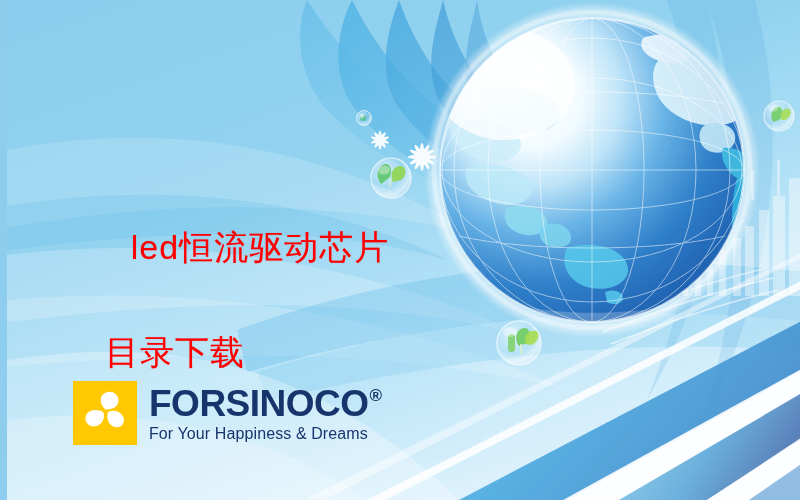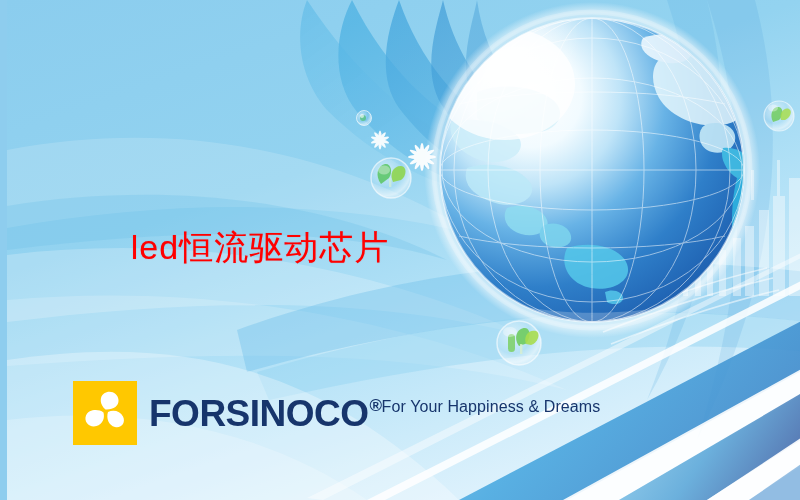--- a/index.html
+++ b/index.html
@@ -29,21 +29,21 @@
   #headline .l2{display:block;margin-left:16px;}
   
   #logo{
     position:absolute;left:66px;top:381px;
     display:flex;align-items:center;gap:12px;z-index:45;
   }
   #logo-mark{
     width:64px;height:64px;background:#ffc800;
     display:block;flex:0 0 auto;
   }
-  #logo-text{display:flex;flex-direction:row;line-height:1;}
+  #logo-text{display:flex;flex-direction:column;line-height:1;}
   #logo-word{
     font-family:"Liberation Sans","DejaVu Sans",sans-serif;
     font-weight:bold;font-size:37px;color:#17356c;
     letter-spacing:-0.5px;white-space:nowrap;
     display:flex;align-items:flex-start;
   }
   #logo-reg{font-size:17px;line-height:1;margin-top:2px;margin-left:1px;}
   #logo-tag{
     font-family:"Liberation Sans","DejaVu Sans",sans-serif;
     font-size:16px;color:#17356c;margin-top:4px;white-space:nowrap;
@@ -310,20 +310,21 @@
         <circle cx="772" cy="116" r="15" fill="url(#bub)" stroke="#ffffff" stroke-opacity=".6" stroke-width="1.2"></circle>
         <path d="M766,122 C762,114 766,106 772,107 C777,108 776,117 772,120 Z" fill="#6ecb5e" opacity=".85"></path>
         <path d="M774,120 C772,113 777,107 782,109 C786,111 783,118 778,120 Z" fill="#a8dd4f" opacity=".85"></path>
         <ellipse cx="766" cy="108" rx="5" ry="3.5" fill="#ffffff" opacity=".35"></ellipse>
       </g>
     </svg>
   </div>
 
   <div id="headline">
     <span>led恒流驱动芯片</span>
+    <span class="l2">目录下载</span>
   </div>
 
   <div id="logo">
     <div id="logo-mark">
       <svg width="64" height="64" viewBox="0 0 64 64" xmlns="http://www.w3.org/2000/svg">
         <rect x="0" y="0" width="64" height="64" fill="#ffc800"></rect>
         <g fill="#ffffff">
           <path d="M32.5,28.5 C27,24 26,16 31,12.5 C37,8.5 45,12 45.5,19 C46,25 40,29 32.5,28.5 Z"></path>
           <path d="M30.5,31.5 C25,27.5 15.5,28.5 13,34.5 C10.5,41 16.5,47 23.5,45 C29.5,43.3 32,37.5 30.5,31.5 Z"></path>
           <path d="M35,31 C33,37 35.5,44.5 42,46 C48.5,47.5 53,41.5 50,35.5 C47.3,30 40.5,28.5 35,31 Z"></path>

